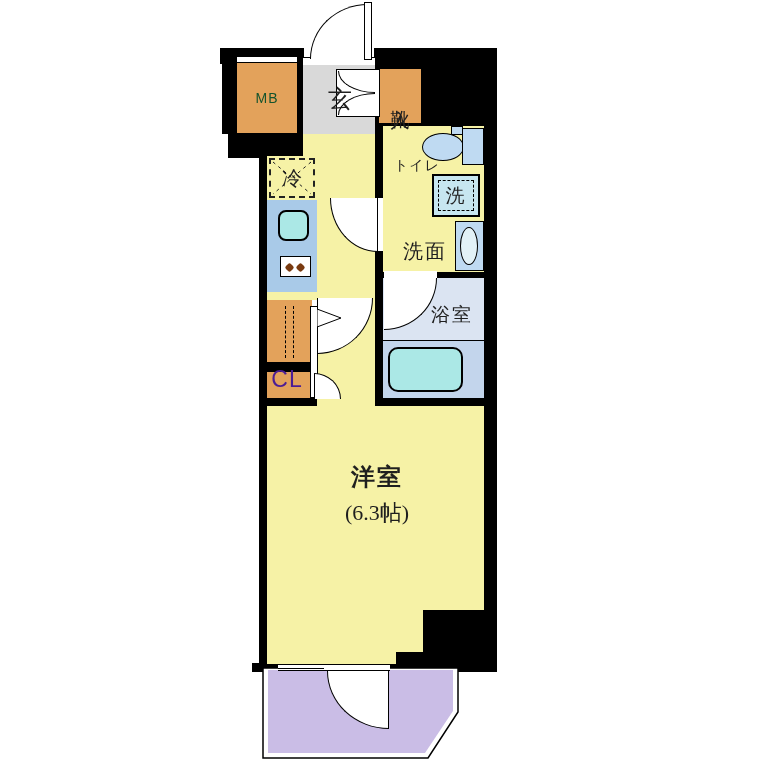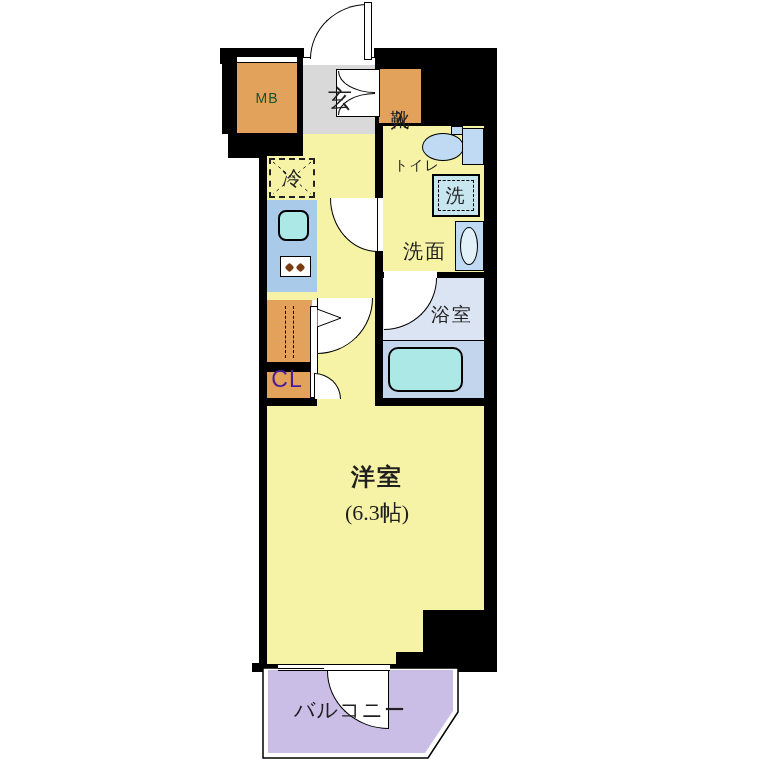--- a/index.html
+++ b/index.html
@@ -140,15 +140,14 @@
   <div class="lbl" style="left:341px;top:99px;font-size:24px;">玄</div>
   <div class="lbl v-label" style="left:400px;top:95px;font-size:19px;">靴入</div>
   <div class="lbl" style="left:293px;top:178px;font-size:20px;">冷</div>
   <div class="lbl" style="left:417px;top:166px;font-size:14px;letter-spacing:1px;">トイレ</div>
   <div class="lbl" style="left:456px;top:196px;font-size:19px;">洗</div>
   <div class="lbl" style="left:425px;top:251px;font-size:20px;">洗面</div>
   <div class="lbl" style="left:452px;top:315px;font-size:19px;">浴室</div>
   <div class="lbl lbl-sans" style="left:287px;top:339px;font-size:23px;color:#4c1d95;margin-top:40px;">CL</div>
   <div class="lbl" style="left:377px;top:477px;font-size:24px;font-weight:bold;">洋室</div>
   <div class="lbl" style="left:377px;top:513px;font-size:22px;letter-spacing:0;">(6.3帖)</div>
-  <div class="lbl" style="left:350px;top:710px;font-size:21px;letter-spacing:1px;">バルコニー</div>
 
 </div>
 
 </body></html>

